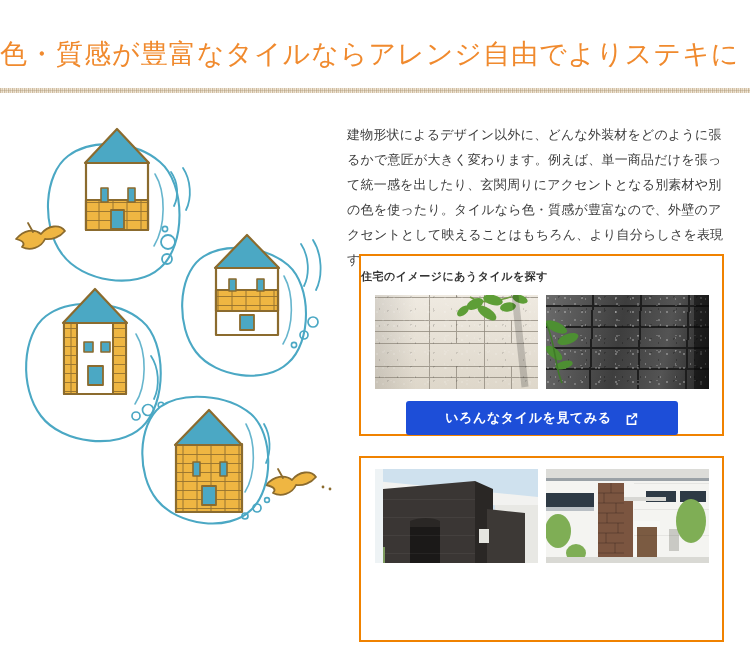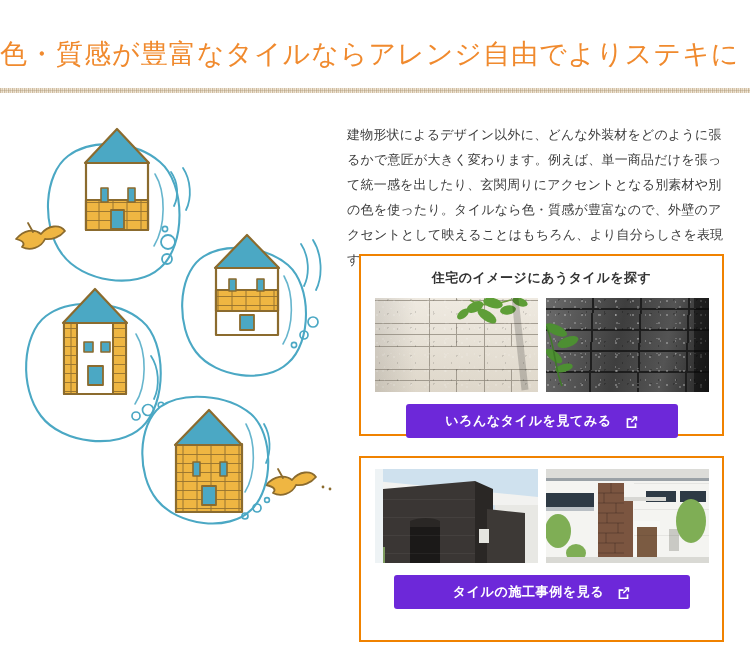--- a/index.html
+++ b/index.html
@@ -47,39 +47,38 @@
   .card{
     position:absolute;left:359px;width:365px;
     border:2px solid #F08200;
     background:#fff;
     box-sizing:border-box;
   }
   #card-tiles{top:254px;height:182px;}
   #card-cases{top:456px;height:186px;}
 
   .card-title{
-    text-align:center;
-    font-size:13px;
+    font-size:11px;
     font-weight:bold;
     color:#333333;
     margin-top:13px;
     letter-spacing:.5px;
   }
   .thumbs{
     display:flex;justify-content:center;gap:8px;
     margin-top:11px;
   }
   .thumb{
     width:163px;height:94px;
     overflow:hidden;position:relative;
     background:#ddd;
   }
   .card-btn-wrap{display:flex;justify-content:center;margin-top:12px;}
   .card-btn{
-    background:#6d28d9;color:#fff;border:none;
+    background:#1d4ed8;color:#fff;border:none;
     font-family:"Liberation Sans","DejaVu Sans",sans-serif;
     font-size:13px;font-weight:bold;letter-spacing:.6px;
     height:34px;border-radius:3px;
     display:flex;align-items:center;justify-content:center;
     gap:13px;cursor:pointer;padding:0 22px;
   }
   #btn-tiles{width:272px;}
   #btn-cases{width:296px;}
   .ext-ico{display:inline-block;width:13px;height:13px;flex:none;}
 
@@ -334,26 +333,15 @@
           <g fill="#7fae55">
             <ellipse cx="12" cy="62" rx="13" ry="17"></ellipse>
             <ellipse cx="145" cy="52" rx="15" ry="22"></ellipse>
             <ellipse cx="30" cy="84" rx="10" ry="9"></ellipse>
           </g>
           <rect x="0" y="88" width="163" height="6" fill="#d9d9d4"></rect>
         </svg>
       </div>
     </div>
 
-    <div class="card-btn-wrap">
-      <button class="card-btn" id="btn-cases">
-        <span>タイルの施工事例を見る</span>
-        <span class="ext-ico">
-          <svg viewBox="0 0 16 16" width="13" height="13" xmlns="http://www.w3.org/2000/svg">
-            <path d="M2 4 h6 v2 H4 v8 h8 v-4 h2 v6 H2 Z" fill="#fff"></path>
-            <path d="M9.5 1.5 H15 V7 h-1.7 V4.4 l-5 5 L7 8.1 l5-5 H9.5 Z" fill="#fff"></path>
-          </svg>
-        </span>
-      </button>
-    </div>
   </div>
 
 </div>
 
 </body></html>

